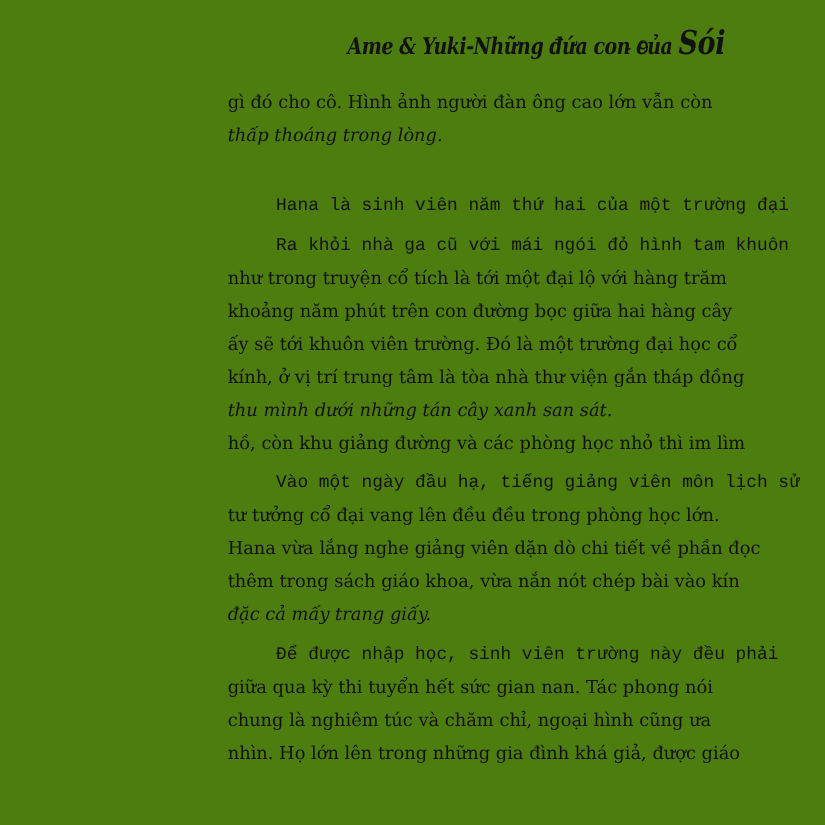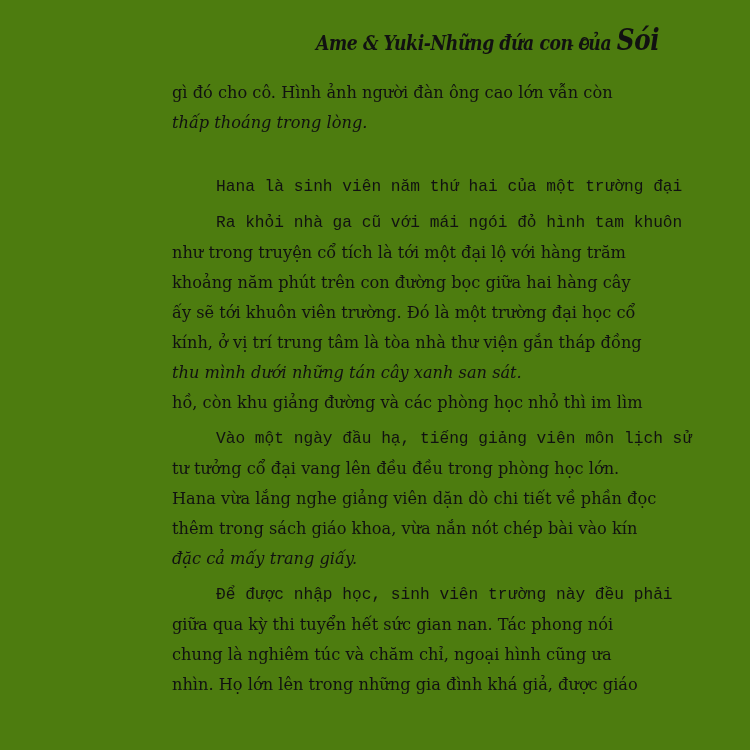--- a/index.html
+++ b/index.html
@@ -67,20 +67,21 @@
     margin-top: 6px;
   }
   .body-text p.after-break {
     margin-top: 34px;
   }
   .line {
     display: block;
     text-align: justify;
     text-align-last: justify;
     white-space: nowrap;
+    margin-left: 35px;
   }
   .line.last {
     text-align-last: left;
     font-style: italic;
   }
   .line.first-indent {
     padding-left: 44px;
     font-family: Liberation Mono, monospace;
   }
 </style>

